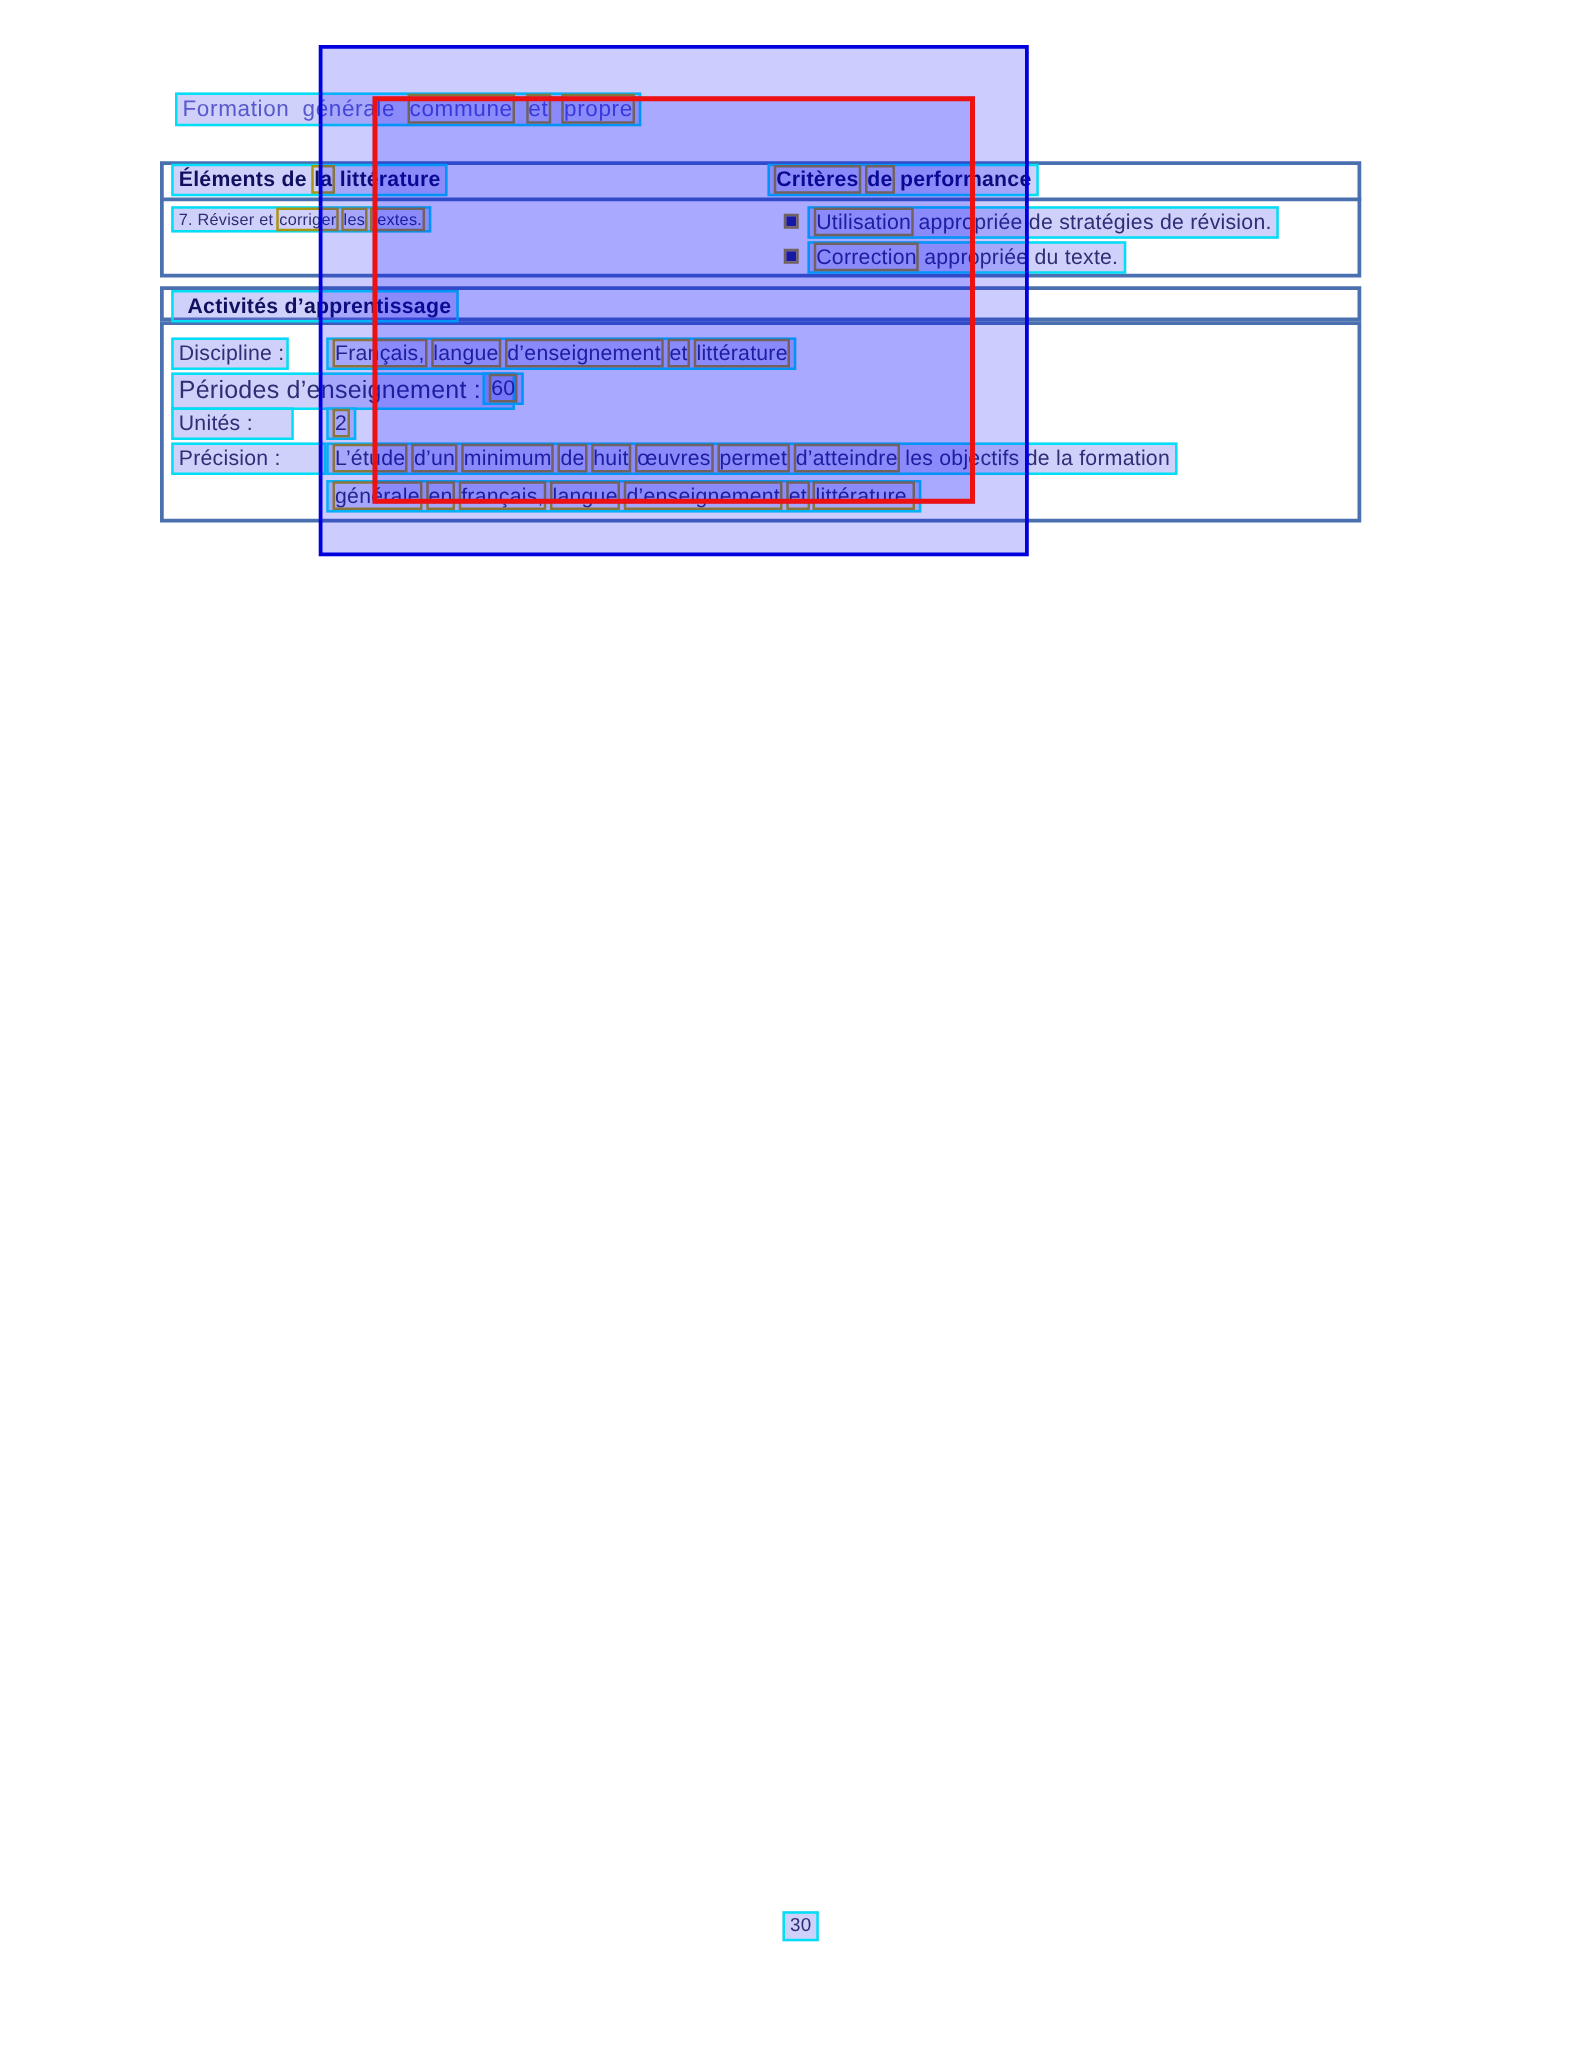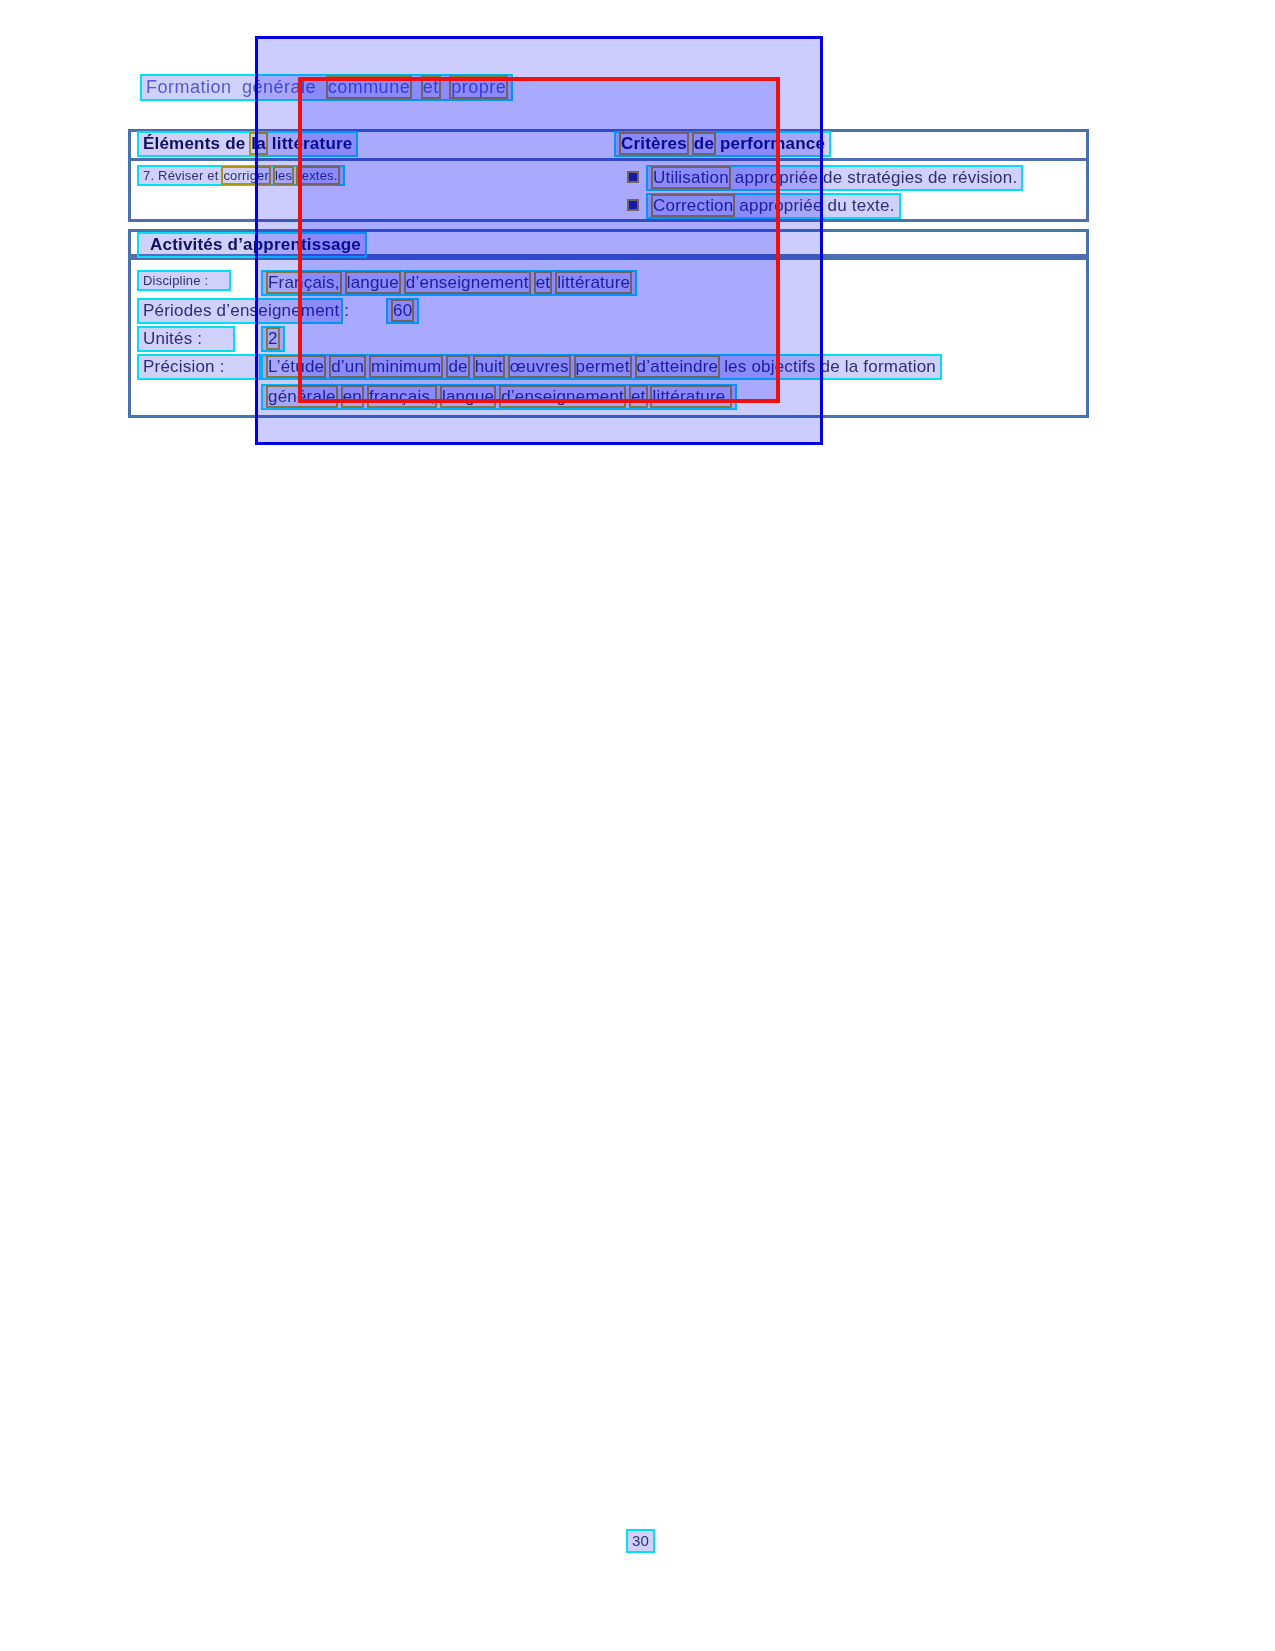--- a/index.html
+++ b/index.html
@@ -68,23 +68,23 @@
   <div class="bullet b2"></div>
   <div class="overlay-big"></div>
   <div class="overlay-red"></div>
 <div class="box title" style="left: 128px; top: 74px; font-size: 18px; word-spacing: 5px; margin-left: 12px;"><span class="w">Formation</span> <span class="w">générale</span> <span class="o">commune</span> <span class="o">et</span> <span class="o">propre</span></div>
     <div class="box hdr" style="left: 137px; top: 131px; font-size: 17px;"><span class="w">Éléments</span> <span class="w">de</span> <span class="o">la</span> <span class="w">littérature</span></div>
     <div class="box hdr" style="left: 614px; top: 131px; font-size: 17px;"><span class="o">Critères</span> <span class="o">de</span> <span class="w">performance</span></div>
     <div class="box body" style="left: 137px; top: 165px; font-size: 13px;"><span class="w">7.</span> <span class="w">Réviser</span> <span class="w">et</span> <span class="o">corriger</span> <span class="o">les</span> <span class="o">textes.</span></div>
     <div class="box body" style="left: 646px; top: 165px; font-size: 17px;"><span class="o">Utilisation</span> <span class="w">appropriée</span> <span class="w">de</span> <span class="w">stratégies</span> <span class="w">de</span> <span class="w">révision.</span></div>
     <div class="box body" style="left: 646px; top: 193px; font-size: 17px;"><span class="o">Correction</span> <span class="w">appropriée</span> <span class="w">du</span> <span class="w">texte.</span></div>
     <div class="box hdr" style="left: 137px; top: 232px; font-size: 17px; padding-left: 11px;"><span class="w">Activités</span> <span class="w">d’apprentissage</span></div>
-    <div class="box body" style="left: 137px; top: 270px; font-size: 13px; width: 94px;"><span class="w">Discipline :</span></div>
+    <div class="box body" style="left: 137px; top: 270px; font-size: 17px; width: 94px;"><span class="w">Discipline :</span></div>
     <div class="box body" style="left: 261px; top: 270px; font-size: 17px;"><span class="o">Français,</span> <span class="o">langue</span> <span class="o">d’enseignement</span> <span class="o">et</span> <span class="o">littérature</span></div>
-    <div class="box body" style="left: 137px; top: 298px; font-size: 17px; width: 206px;"><span class="w">Périodes d’enseignement :</span></div>
+    <div class="box body" style="left: 137px; top: 298px; font-size: 20px; width: 275px;"><span class="w">Périodes d’enseignement :</span></div>
     <div class="box body" style="left: 386px; top: 298px; font-size: 17px;"><span class="o">60</span></div>
     <div class="box body" style="left: 137px; top: 326px; font-size: 17px; width: 98px;"><span class="w">Unités :</span></div>
     <div class="box body" style="left: 261px; top: 326px; font-size: 17px;"><span class="o">2</span></div>
     <div class="box body" style="left: 137px; top: 354px; font-size: 17px; width: 124px;"><span class="w">Précision :</span></div>
     <div class="box body" style="left: 261px; top: 354px; font-size: 17px;"><span class="o">L’étude</span> <span class="o">d’un</span> <span class="o">minimum</span> <span class="o">de</span> <span class="o">huit</span> <span class="o">œuvres</span> <span class="o">permet</span> <span class="o">d’atteindre</span> <span class="w">les</span> <span class="w">objectifs</span> <span class="w">de</span> <span class="w">la</span> <span class="w">formation</span></div>
     <div class="box body" style="left: 261px; top: 384px; font-size: 17px;"><span class="o">générale</span> <span class="o">en</span> <span class="o">français,</span> <span class="o">langue</span> <span class="o">d’enseignement</span> <span class="o">et</span> <span class="o">littérature.</span></div>
     <div class="box body" style="left: 626px; top: 1529px; font-size: 15px;"><span class="w">30</span></div>
   </div>
 
 </body></html>

